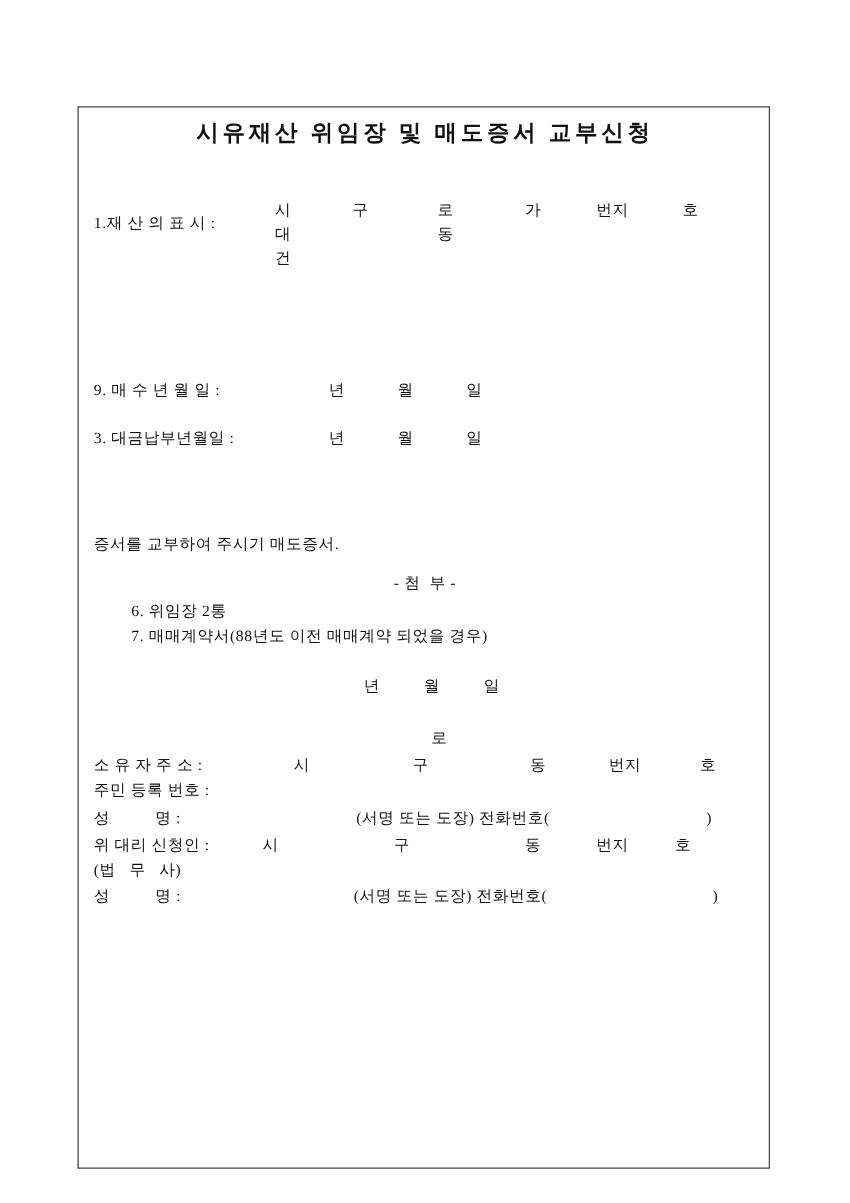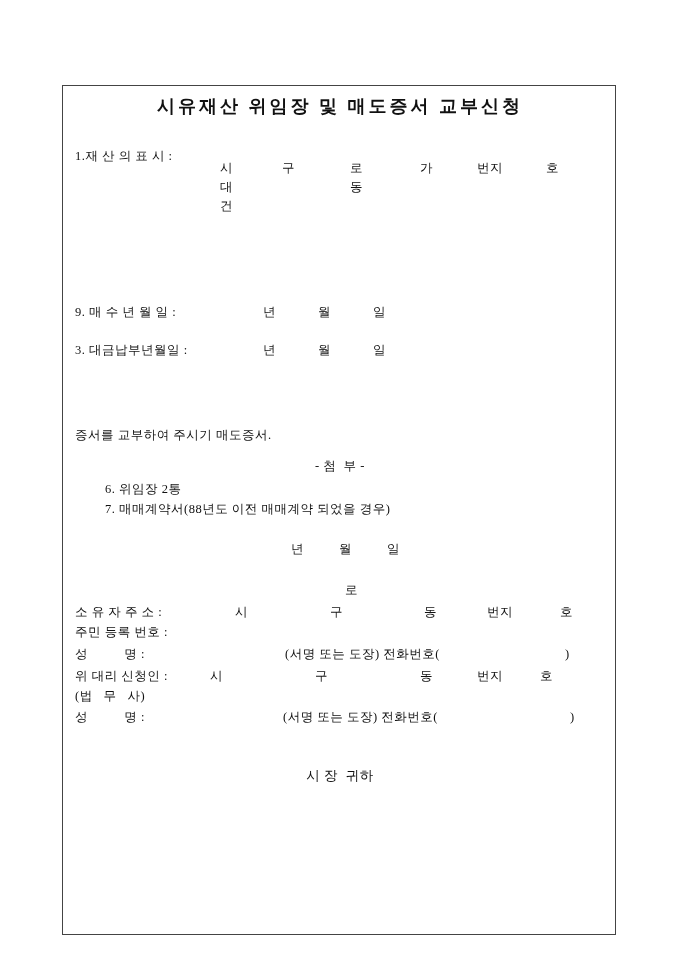--- a/index.html
+++ b/index.html
@@ -53,21 +53,21 @@
   }
 </style>
 </head>
 <body>
 
 <div class="page">
   <div class="border-box"></div>
 
   <div class="title">시유재산 위임장 및 매도증서 교부신청</div>
 
-  <span class="t" style="left:75px;top:150px">1.재 산 의 표 시 :</span>
+  <span class="t" style="left:75px;top:172px">1.재 산 의 표 시 :</span>
   <span class="t" style="left:220px;top:162px">시</span>
   <span class="t" style="left:282px;top:162px">구</span>
   <span class="t" style="left:350px;top:162px">로</span>
   <span class="t" style="left:420px;top:162px">가</span>
   <span class="t" style="left:477px;top:162px">번지</span>
   <span class="t" style="left:546px;top:162px">호</span>
   <span class="t" style="left:220px;top:181px">대</span>
   <span class="t" style="left:350px;top:181px">동</span>
   <span class="t" style="left:220px;top:200px">건</span>
 
@@ -112,14 +112,13 @@
   <span class="t" style="left:420px;top:670px">동</span>
   <span class="t" style="left:477px;top:670px">번지</span>
   <span class="t" style="left:540px;top:670px">호</span>
 
   <span class="t" style="left:75px;top:690px">(법   무   사)</span>
 
   <span class="t" style="left:75px;top:711px">성          명 :</span>
   <span class="t" style="left:283px;top:711px">(서명 또는 도장) 전화번호(</span>
   <span class="t" style="left:570px;top:711px">)</span>
 
-  <span class="t center bold" style="top:769px;font-size:13.5px">시 장  귀하</span>
 </div>
 
 </body></html>

